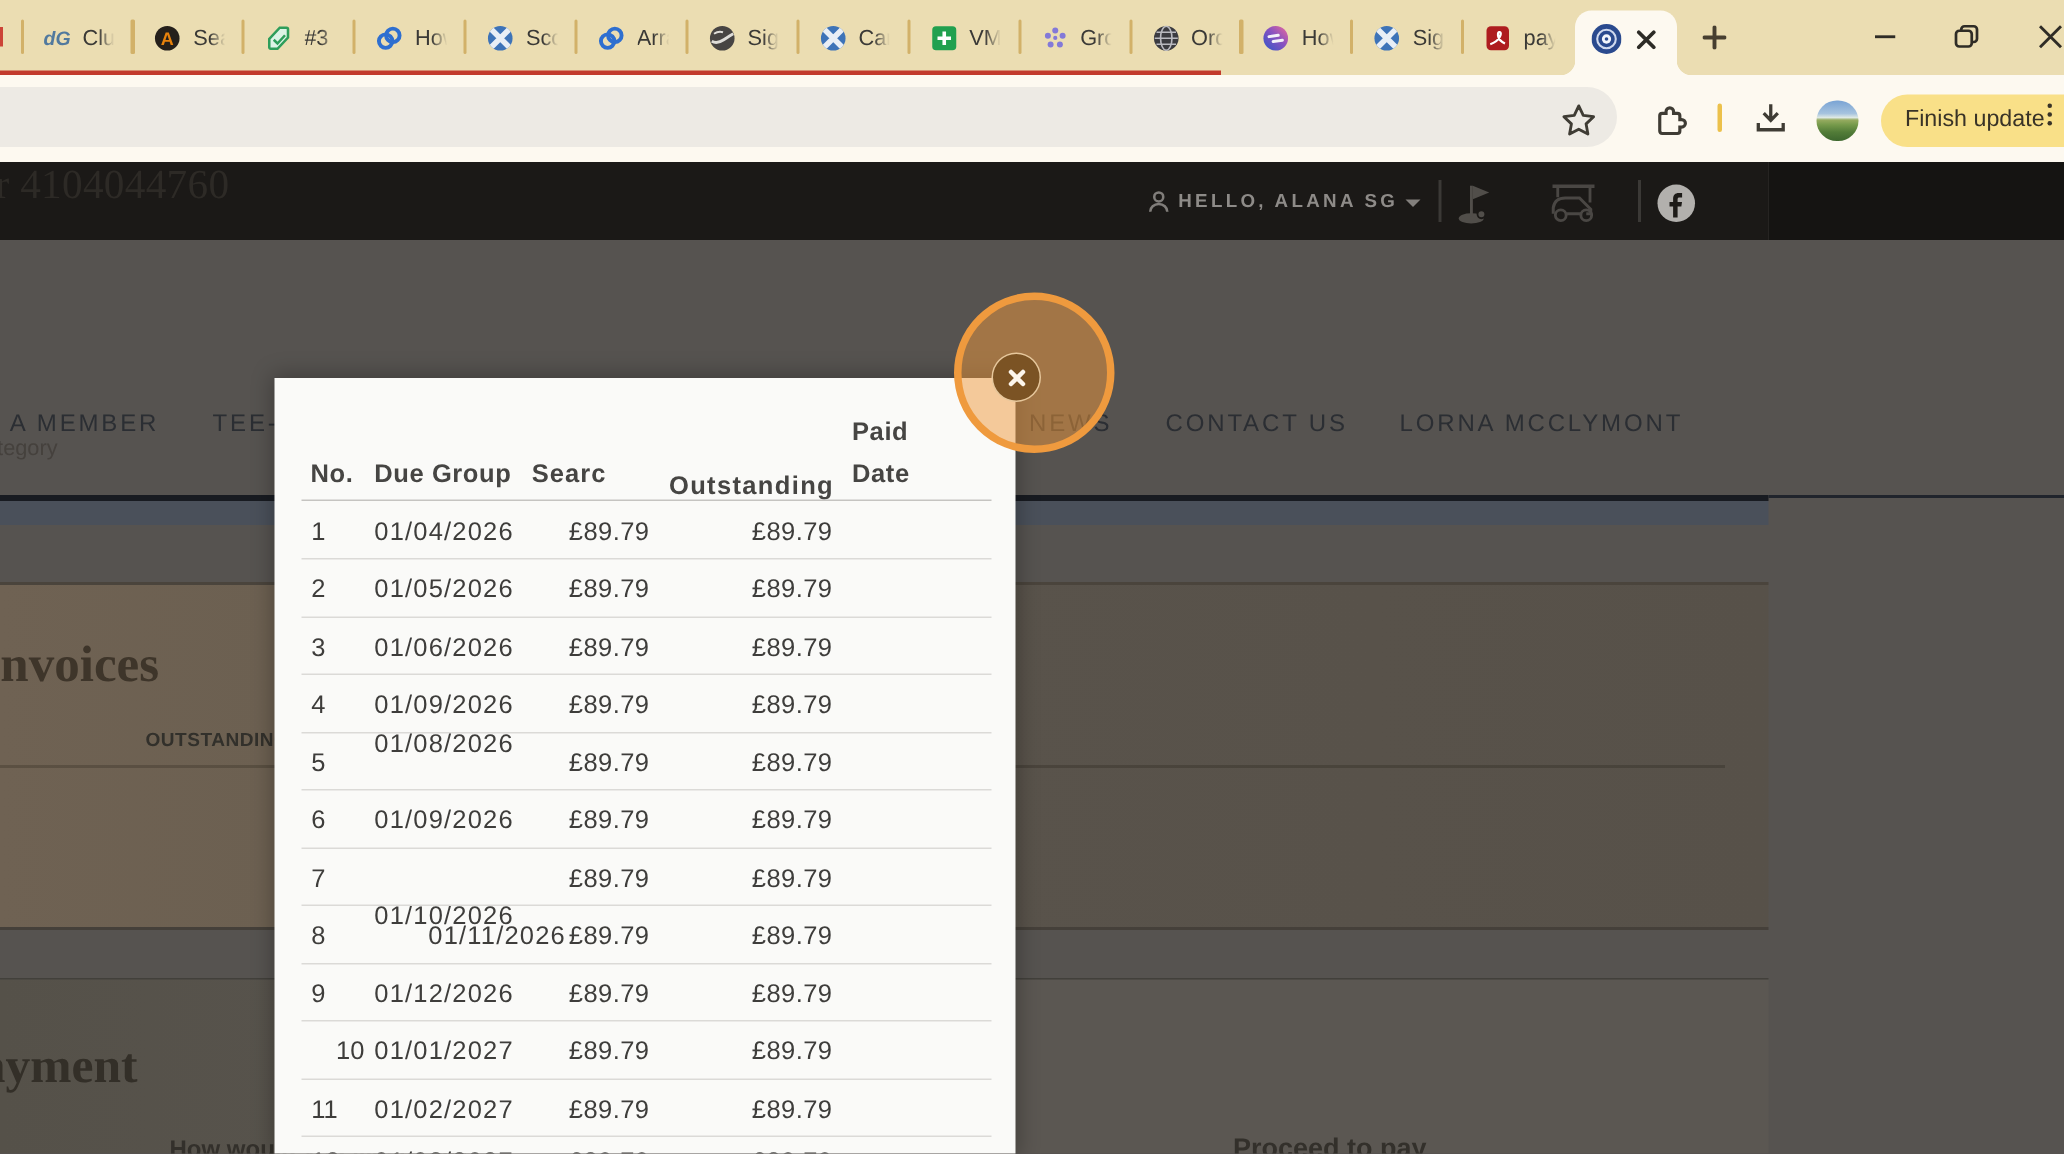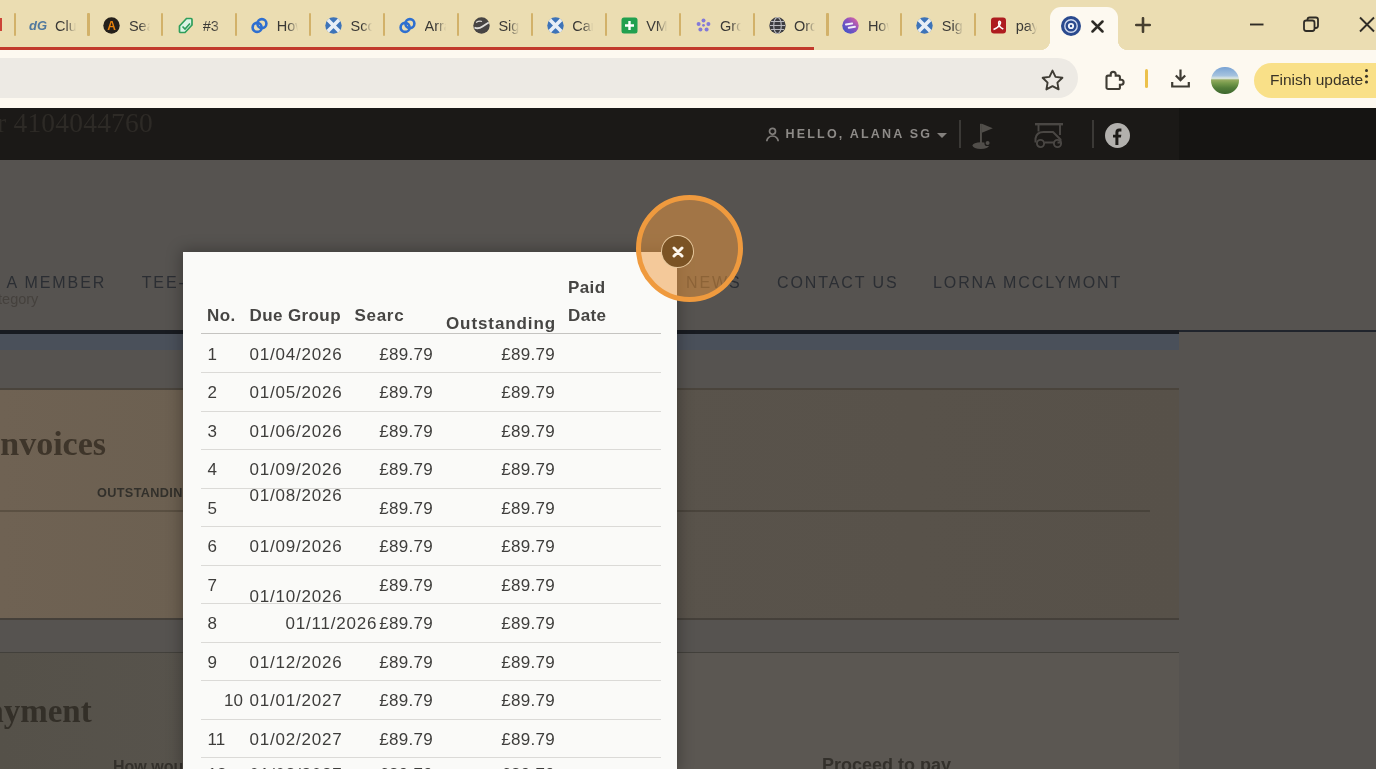--- a/index.html
+++ b/index.html
@@ -276,21 +276,21 @@
 <div class="cell date" style="left:249.5px;top:487px;">01/08/2026</div>
 <div class="cell amt" style="left:353px;top:499.5px;">£89.79</div>
 <div class="cell out" style="left:455px;top:499.5px;">£89.79</div>
 <div class="rowsep" style="top:526.0px;"></div>
 <div class="cell" style="left:207.5px;top:538.0px;">6</div>
 <div class="cell date" style="left:249.5px;top:538.0px;">01/09/2026</div>
 <div class="cell amt" style="left:353px;top:538.0px;">£89.79</div>
 <div class="cell out" style="left:455px;top:538.0px;">£89.79</div>
 <div class="rowsep" style="top:564.5px;"></div>
 <div class="cell" style="left:207.5px;top:576.5px;">7</div>
-<div class="cell date" style="left:249.5px;top:588px;">01/10/2026</div>
+<div class="cell date" style="left:249.5px;top:602px;">01/10/2026</div>
 <div class="cell amt" style="left:353px;top:576.5px;">£89.79</div>
 <div class="cell out" style="left:455px;top:576.5px;">£89.79</div>
 <div class="rowsep" style="top:603.0px;"></div>
 <div class="cell" style="left:207.5px;top:615.0px;">8</div>
 <div class="cell date" style="left:249.5px;top:615.0px;margin-left:36px;">01/11/2026</div>
 <div class="cell amt" style="left:353px;top:615.0px;">£89.79</div>
 <div class="cell out" style="left:455px;top:615.0px;">£89.79</div>
 <div class="rowsep" style="top:641.5px;"></div>
 <div class="cell" style="left:207.5px;top:653.5px;">9</div>
 <div class="cell date" style="left:249.5px;top:653.5px;">01/12/2026</div>

